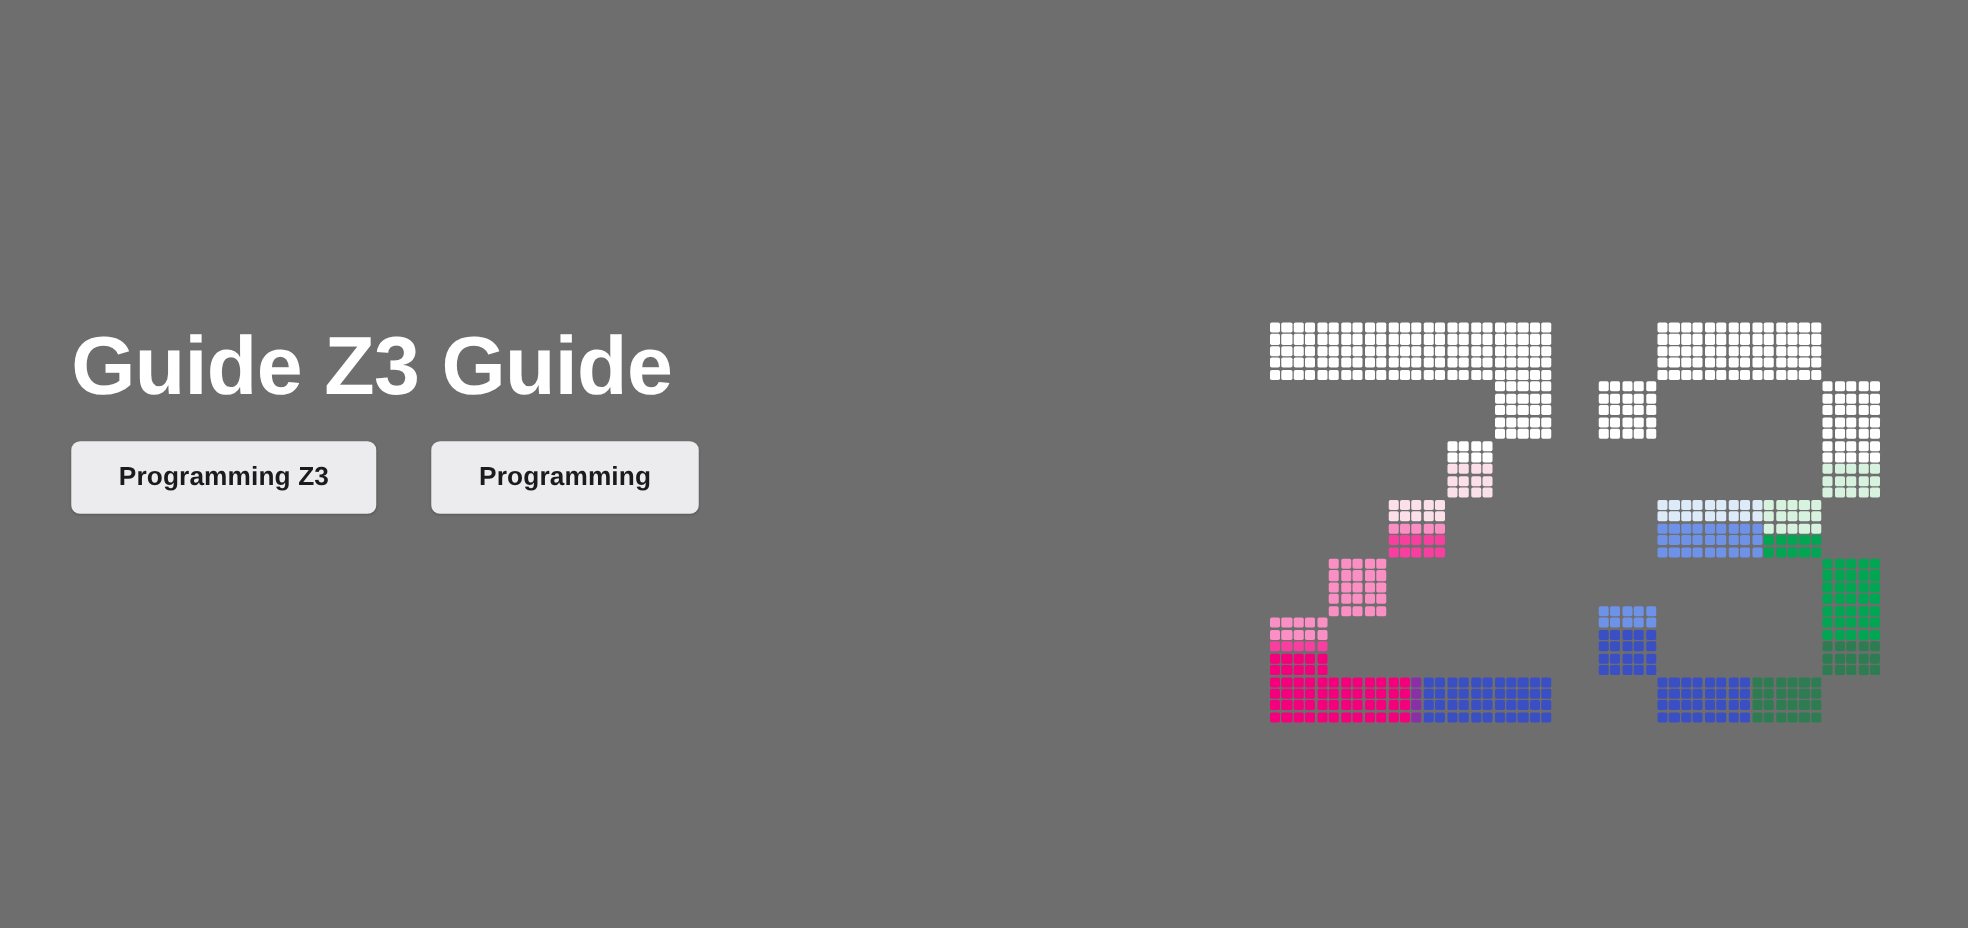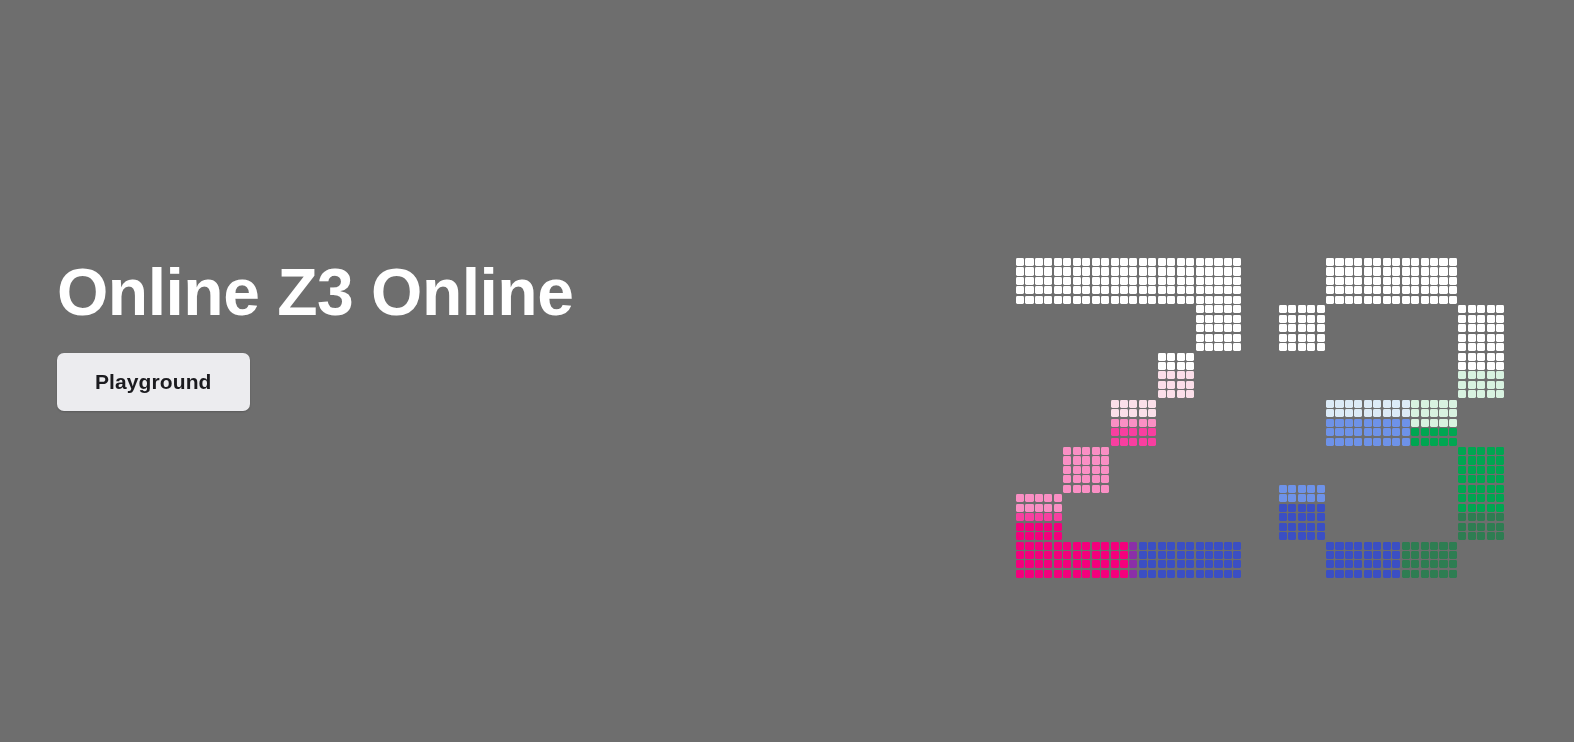--- a/index.html
+++ b/index.html
@@ -87,24 +87,25 @@
     height: 8.1px;
     border-radius: 1.4px;
   }
 </style>
 </head>
 <body style="background: rgb(110, 110, 110);">
 
 <div class="hero">
 
   <div class="hero-left">
-    <h1 class="page-title" style="color: rgb(255, 255, 255);">Online Z3 Online</h1>
+    <h1 class="page-title" style="color: rgb(255, 255, 255);">Guide Z3 Guide</h1>
 
     <div class="cta-row">
-        <button class="cta-button" style="background: rgb(236, 236, 239); color: rgb(27, 27, 31);">Playground</button>
+        <button class="cta-button" style="background: rgb(236, 236, 239); color: rgb(27, 27, 31);">Programming Z3</button>
+        <button class="cta-button" style="background: rgb(236, 236, 239); color: rgb(27, 27, 31);">Programming</button>
       </div>
   </div>
 
   <div class="logo-wrap">
       <div class="glyph" style="width: 226.8px; height: 321.3px;">
         <span class="px" style="left: 0px; top: 0px; background: rgb(255, 255, 255);"></span>
         <span class="px" style="left: 9.45px; top: 0px; background: rgb(255, 255, 255);"></span>
         <span class="px" style="left: 18.9px; top: 0px; background: rgb(255, 255, 255);"></span>
         <span class="px" style="left: 28.35px; top: 0px; background: rgb(255, 255, 255);"></span>
         <span class="px" style="left: 37.8px; top: 0px; background: rgb(255, 255, 255);"></span>

